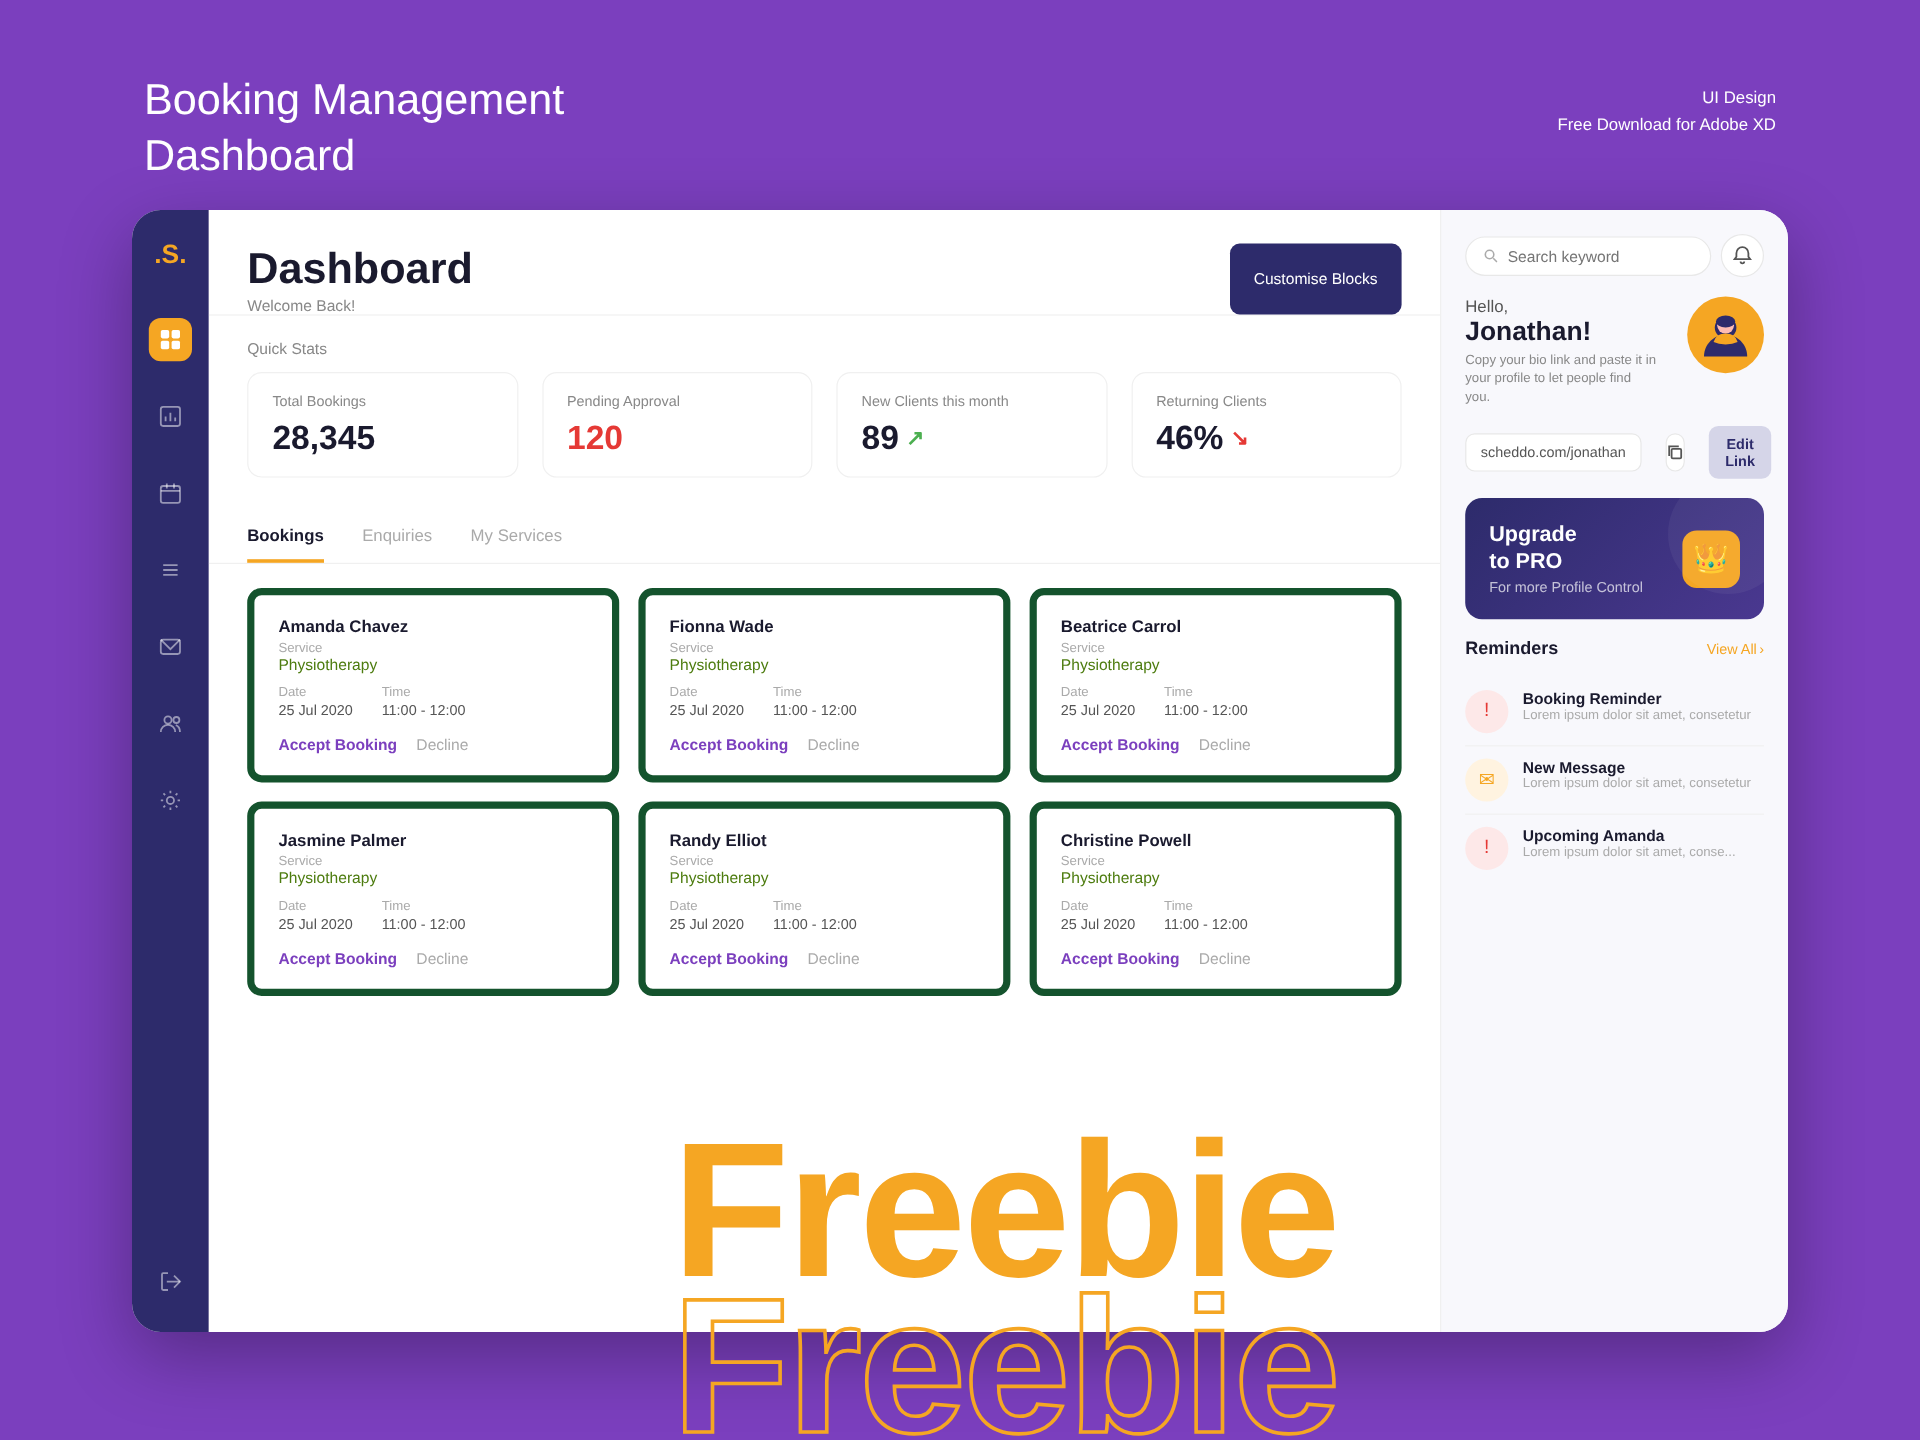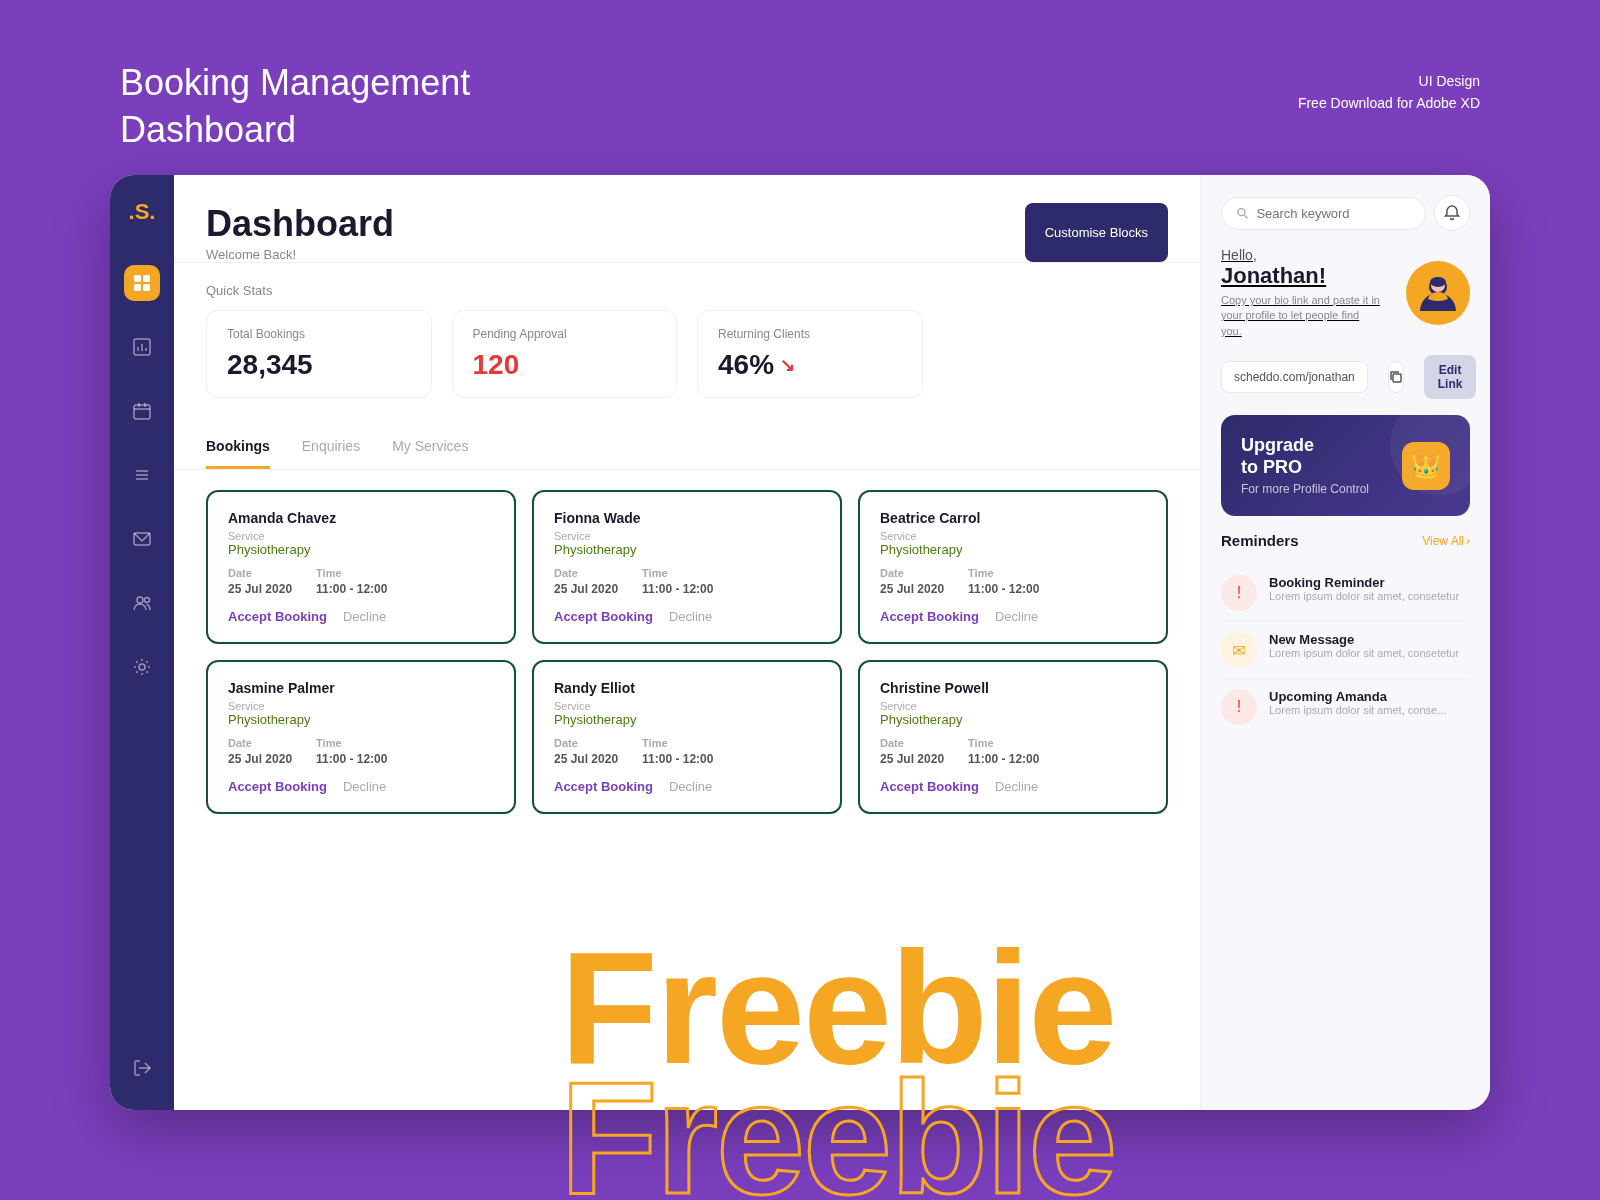--- a/index.html
+++ b/index.html
@@ -211,21 +211,21 @@
       padding: 20px 32px;
       overflow-y: auto;
     }
     .bookings-grid {
       display: grid;
       grid-template-columns: repeat(3, 1fr);
       gap: 16px;
     }
     .booking-card {
       background: white;
-      border: 2px solid #14532d;
+      border: 6px solid #14532d;
       border-radius: 12px;
       padding: 18px 20px;
     }
     .booking-name {
       font-size: 14px;
       font-weight: 700;
       color: #1A1A2E;
       margin-bottom: 4px;
     }
     .booking-service-label {
@@ -234,21 +234,20 @@
     }
     .booking-service-value {
       font-size: 13px;
       color: #4d7c0f;
       margin-bottom: 10px;
     }
     .booking-row {
       display: flex;
       gap: 24px;
       margin-bottom: 12px;
-      font-weight: bold;
     }
     .booking-field label {
       font-size: 11px;
       color: #aaa;
       display: block;
     }
     .booking-field span {
       font-size: 12px;
       color: #555;
     }
@@ -319,23 +318,22 @@
       align-items: center;
       justify-content: center;
       border: 1px solid #E8E8E8;
       cursor: pointer;
       font-size: 16px;
     }
 
     
     .profile-section {
       display: flex;
-      align-items: center;
+      align-items: flex-start;
       justify-content: space-between;
-      text-decoration: underline;
     }
     .profile-text .hello {
       font-size: 14px;
       color: #555;
     }
     .profile-text .name {
       font-size: 22px;
       font-weight: 700;
       color: #1A1A2E;
     }
@@ -594,20 +592,27 @@
             <span>28,345</span>
           </div>
         </div>
         <div class="stat-card">
           <div class="stat-label">Pending Approval</div>
           <div class="stat-value red">
             <span>120</span>
           </div>
         </div>
         <div class="stat-card">
+          <div class="stat-label">New Clients this month</div>
+          <div class="stat-value">
+            <span>89</span>
+            <span class="trend-up">↗</span>
+          </div>
+        </div>
+        <div class="stat-card">
           <div class="stat-label">Returning Clients</div>
           <div class="stat-value">
             <span>46%</span>
             <span class="trend-down">↘</span>
           </div>
         </div>
       </div>
     </div>
 
     <div class="tabs">

